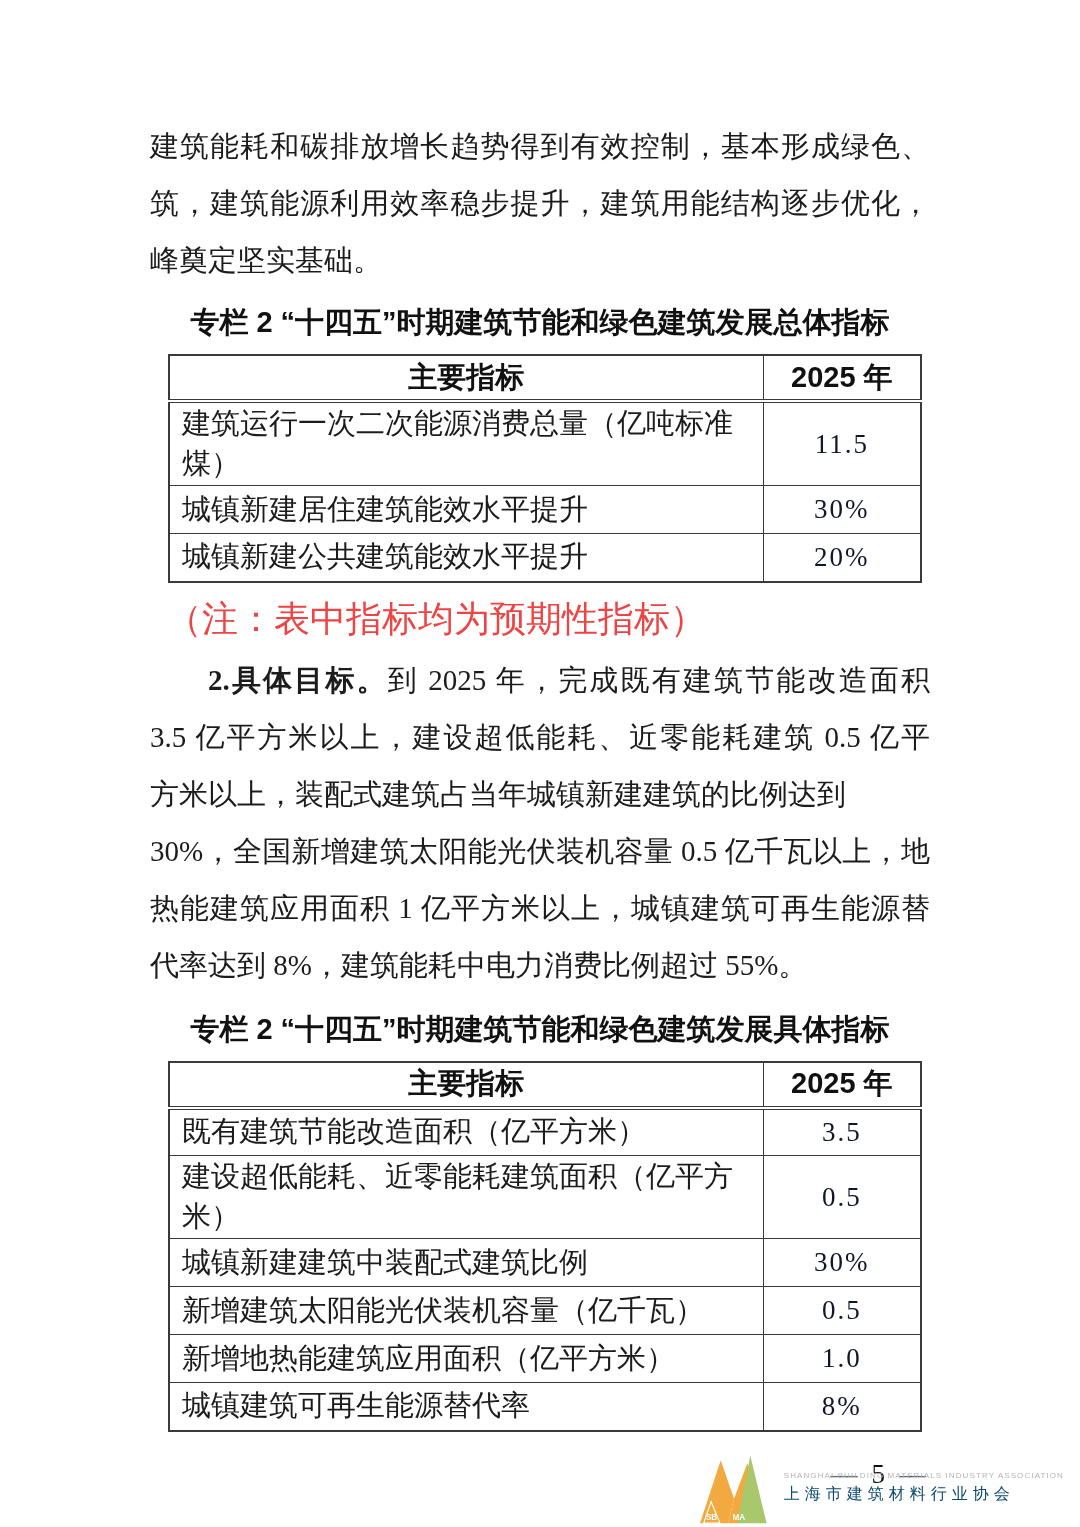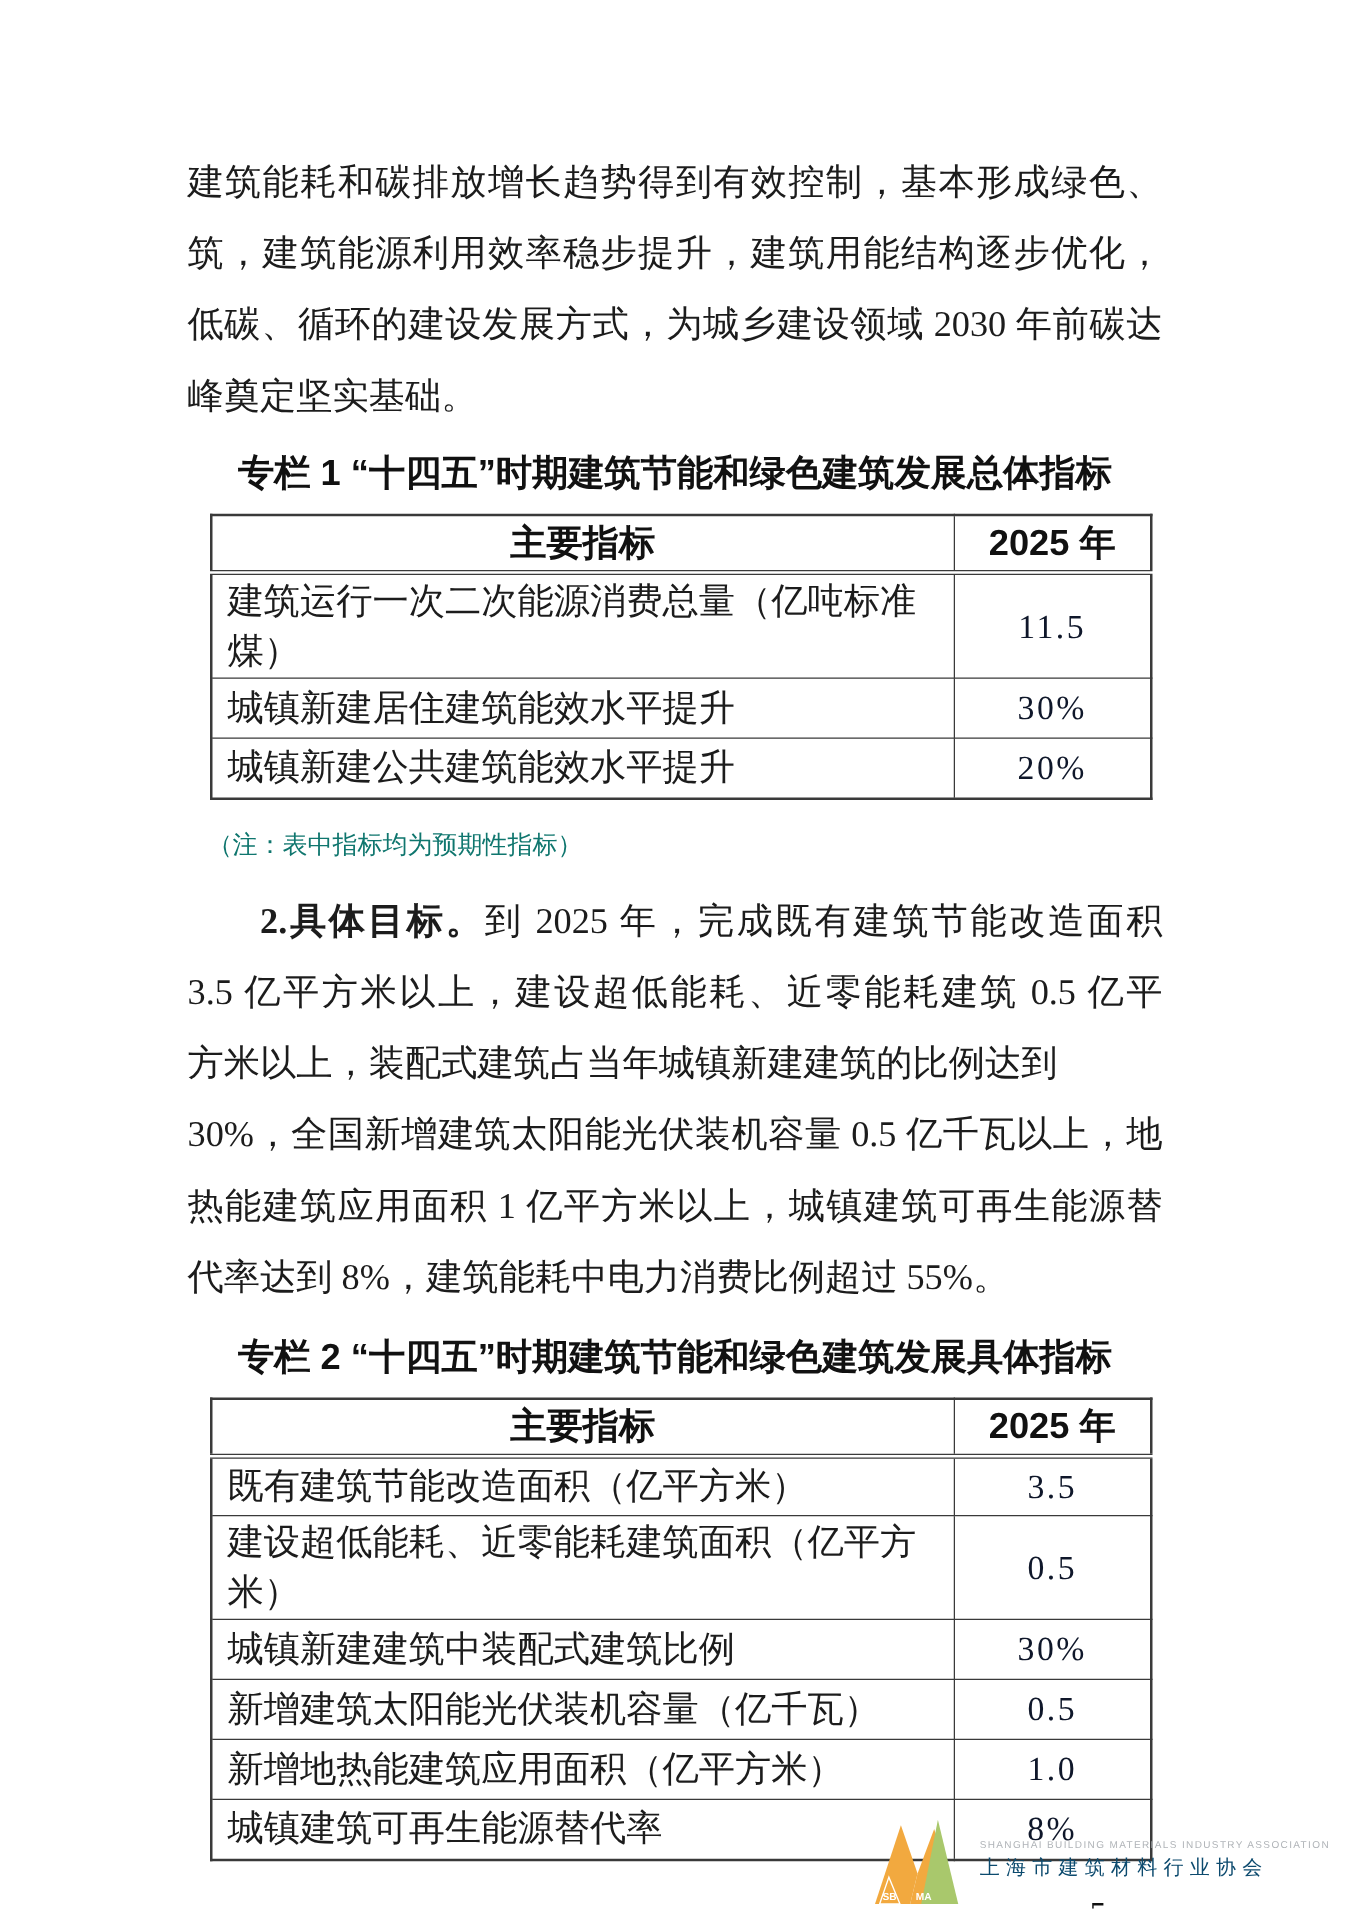--- a/index.html
+++ b/index.html
@@ -65,25 +65,25 @@
     text-align: left;
   }
   td.cell-value {
     font-size: 27px;
     text-align: center;
     letter-spacing: 2px;
     color: #0f172a;
   }
 
   .note {
-    font-size: 20px;
+    font-size: 36px;
     line-height: 32px;
     margin-top: 20px;
     padding-left: 16px;
-    color: #0f766e;
+    color: #ef4444;
   }
   .para.second { margin-top: 17px; }
   .gap-before-title2 { height: 2px; }
 
   .footer-pageno {
     margin-top: 26px;
     text-align: right;
     padding-right: 4px;
     font-size: 27px;
     line-height: 32px;
@@ -118,25 +118,24 @@
 </style>
 </head>
 <body>
 
 <div class="page">
   <div class="content">
 
     <div class="para">
       <div class="line j">建筑能耗和碳排放增长趋势得到有效控制，基本形成绿色、</div>
       <div class="line j">筑，建筑能源利用效率稳步提升，建筑用能结构逐步优化，</div>
-      <div class="line j">低碳、循环的建设发展方式，为城乡建设领域 2030 年前碳达</div>
       <div class="line l">峰奠定坚实基础。</div>
     </div>
 
-    <div class="block-title">专栏 1 “十四五”时期建筑节能和绿色建筑发展总体指标</div>
+    <div class="block-title">专栏 2 “十四五”时期建筑节能和绿色建筑发展总体指标</div>
 
     <table class="indicator-table">
       <colgroup>
           <col class="c-ind">
           <col class="c-val">
         </colgroup>
       <thead>
         <tr>
           <th>主要指标</th>
           <th>2025 年</th>

